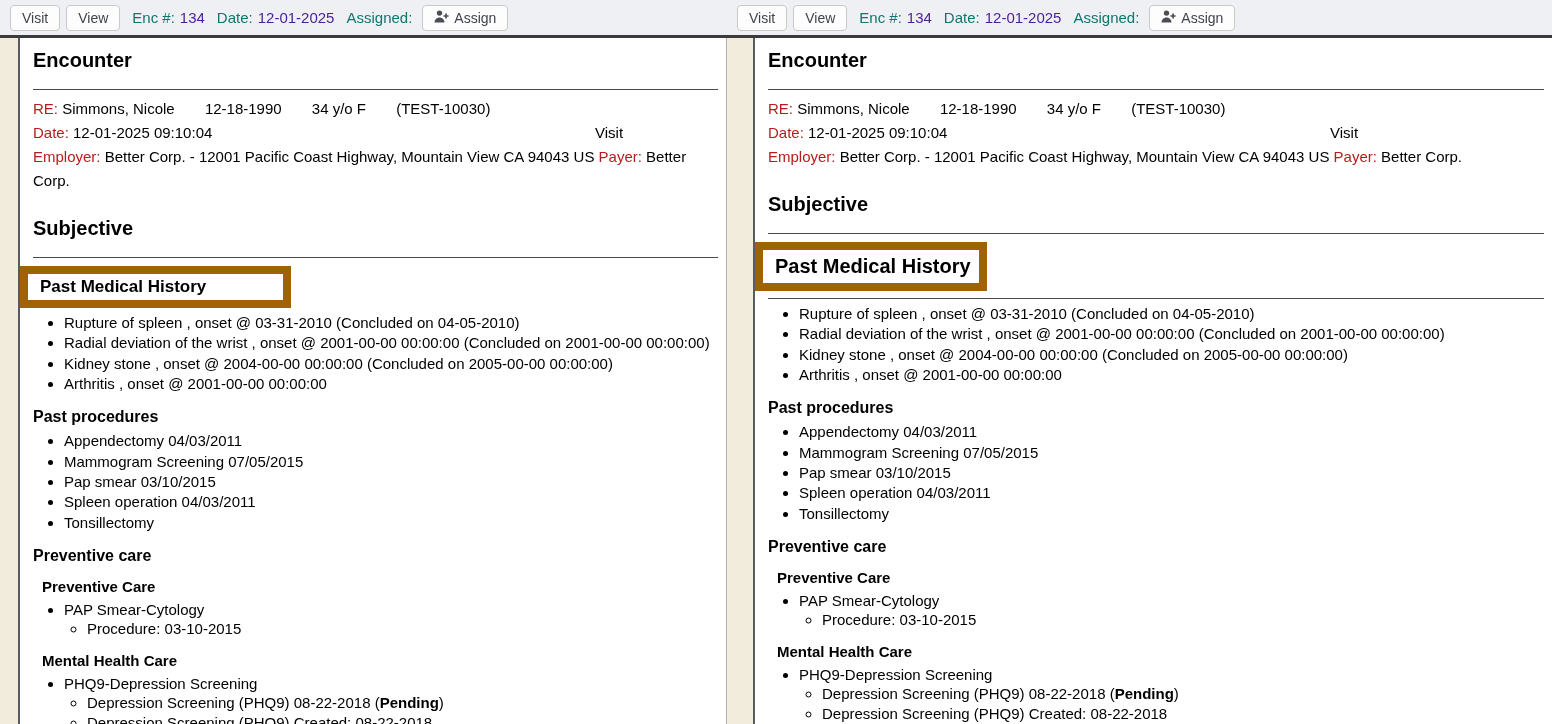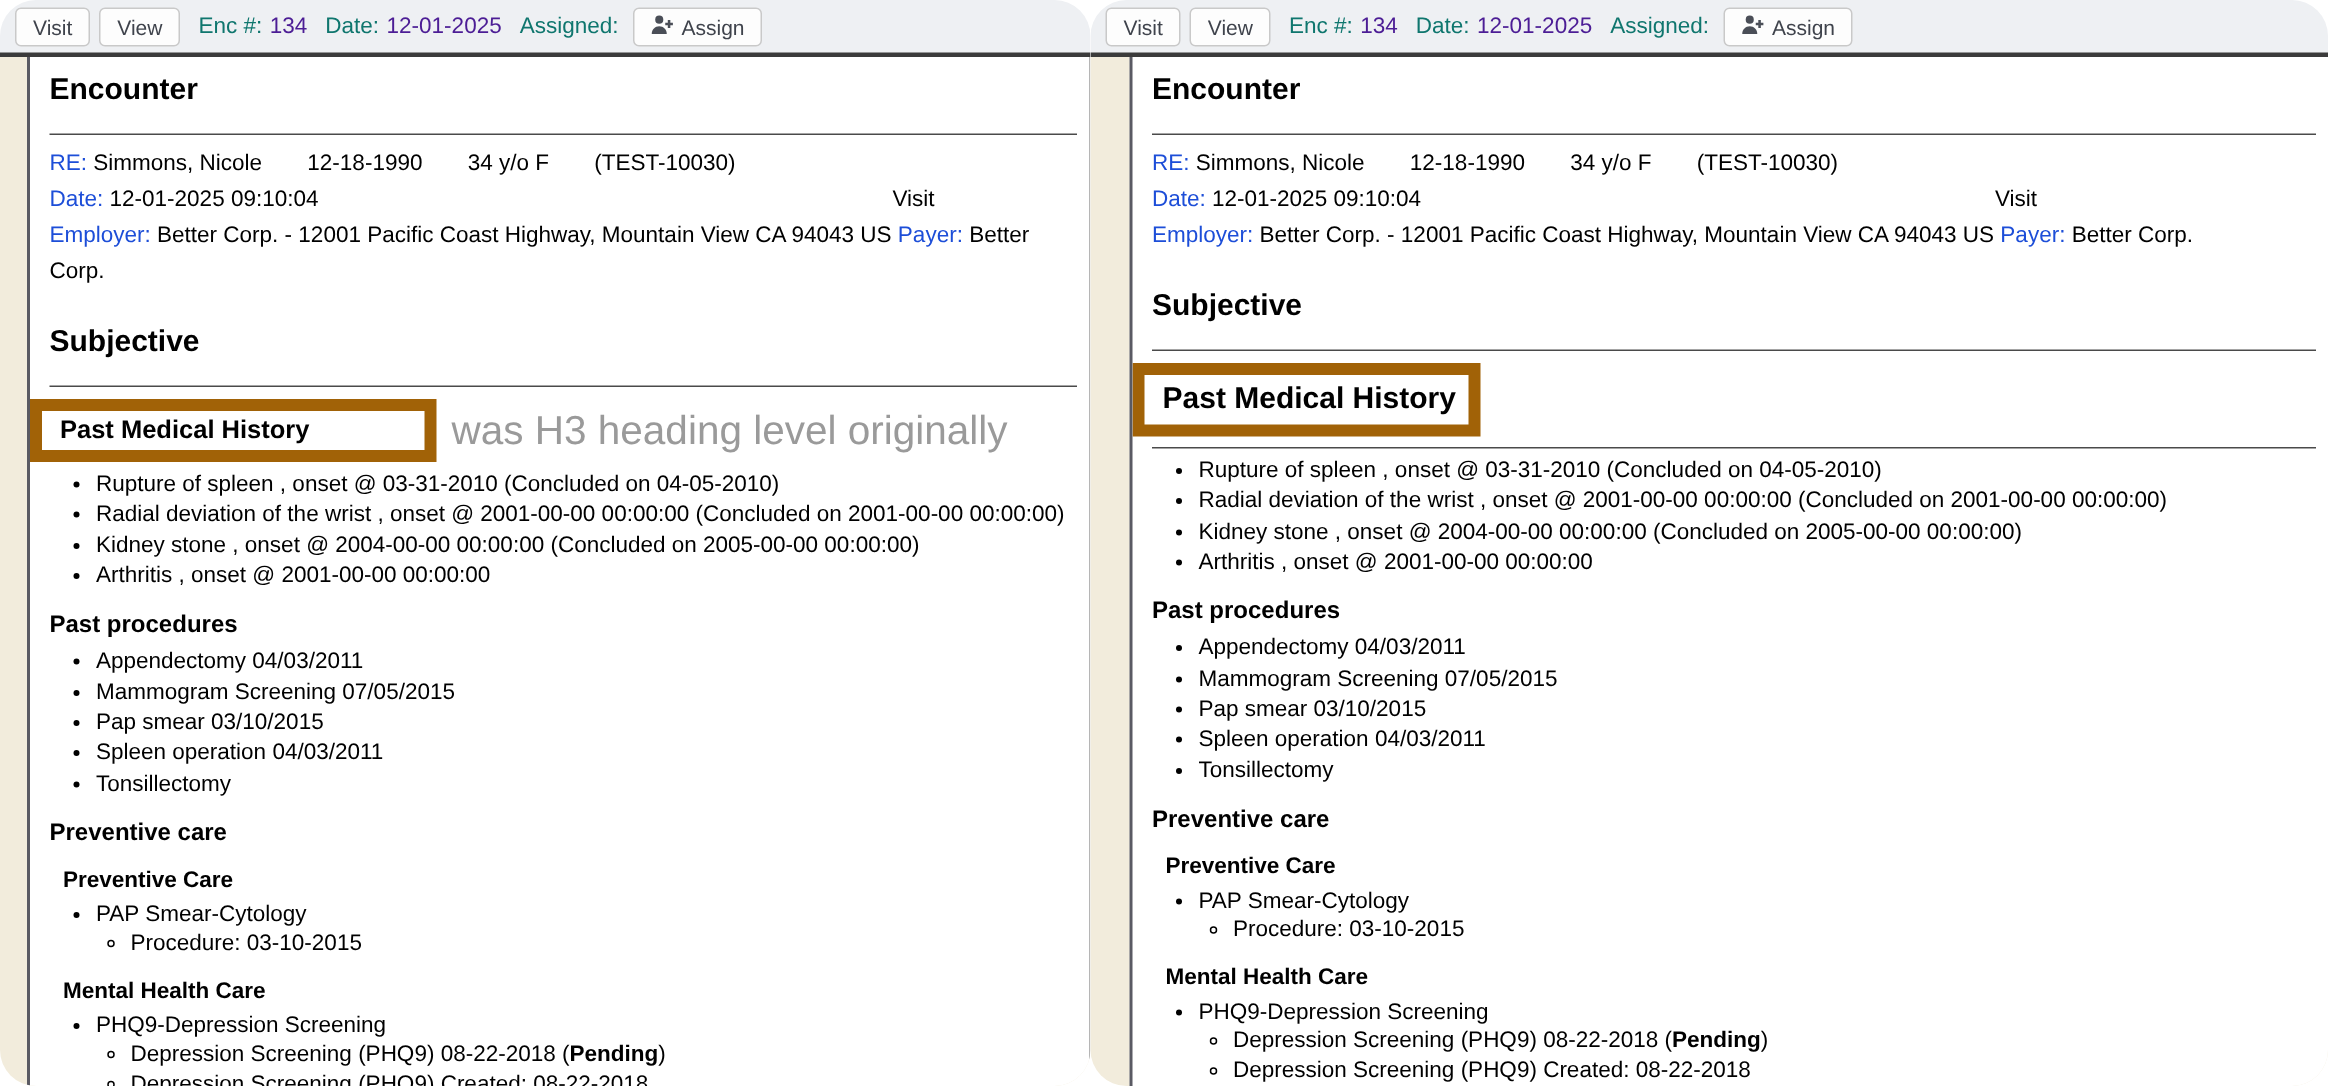--- a/index.html
+++ b/index.html
@@ -2,21 +2,21 @@
 <html><head>
 <meta charset="utf-8">
 <style>
   * { box-sizing: border-box; }
   html,body { margin:0; padding:0; }
   body {
     width:1552px; height:724px; overflow:hidden;
     display:flex; background:#ffffff;
     font-family:"Liberation Sans", sans-serif; color:#000;
   }
-  .panel { height:724px; display:flex; flex-direction:column; overflow:hidden;border-radius:24px; }
+  .panel { height:724px; display:flex; flex-direction:column; overflow:hidden; }
   .panel.left  { width:727px; }
   .panel.right { width:825px; }
 
   
   .topbar {
     flex:0 0 38px; background:#eef0f3; border-bottom:3px solid #3b3b3b;
     display:flex; align-items:center; padding:0 10px; font-size:15px; white-space:nowrap;
   }
   .btn {
     background:#fdfdfd; border:1px solid #c9c9c9; border-radius:4px;
@@ -39,21 +39,21 @@
   }
   .panel.left .card { border-right:1px solid #b5b5b5; }
 
   h2.section {
     font-size:20px; font-weight:bold; margin:7px 0 0 0;
     padding-bottom:17px; border-bottom:1px solid #4a4a4a;
   }
   h2.section.subjective { margin-top:24px; }
 
   .info { font-size:15px; line-height:24px; margin-top:7px; }
-  .info .lbl { color:#1d4ed8; }
+  .info .lbl { color:#b91c1c; }
   .info .sp { margin-left:26px; }
   .info-row { position:relative; }
   .visit-link { position:absolute; left:562px; top:0; }
 
   
   .pmh-row { display:flex; align-items:center; margin:8px 0 0 -13px; }
   .pmh-box {
     border:8px solid #a16207; padding:3px 10px 3px 12px;
     font-weight:bold; white-space:nowrap;
   }
@@ -124,21 +124,20 @@
           <span>Better Corp.</span>
         </div>
       </div>
 
       <h2 class="section subjective">Subjective</h2>
 
       <div class="pmh-row">
         <div class="pmh-box">
           <span>Past Medical History</span>
         </div>
-        <span class="annotation">was H3 heading level originally</span>
       </div>
 
       <ul class="l1">
         <li>Rupture of spleen , onset @ 03-31-2010 (Concluded on 04-05-2010)</li>
         <li>Radial deviation of the wrist , onset @ 2001-00-00 00:00:00 (Concluded on 2001-00-00 00:00:00)</li>
         <li>Kidney stone , onset @ 2004-00-00 00:00:00 (Concluded on 2005-00-00 00:00:00)</li>
         <li>Arthritis , onset @ 2001-00-00 00:00:00</li>
       </ul>
 
       <h3 class="sub">Past procedures</h3>

